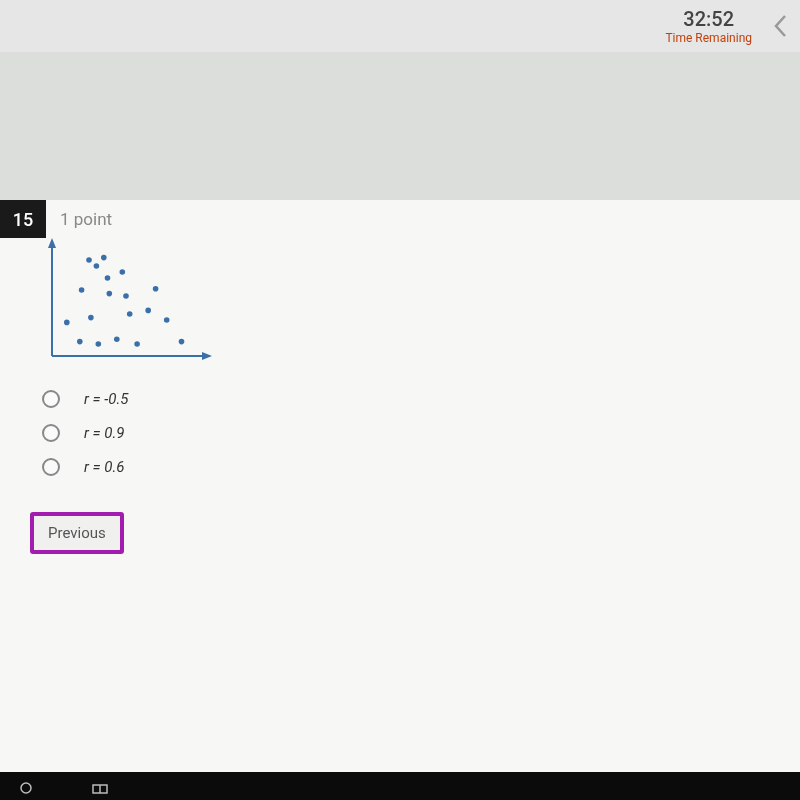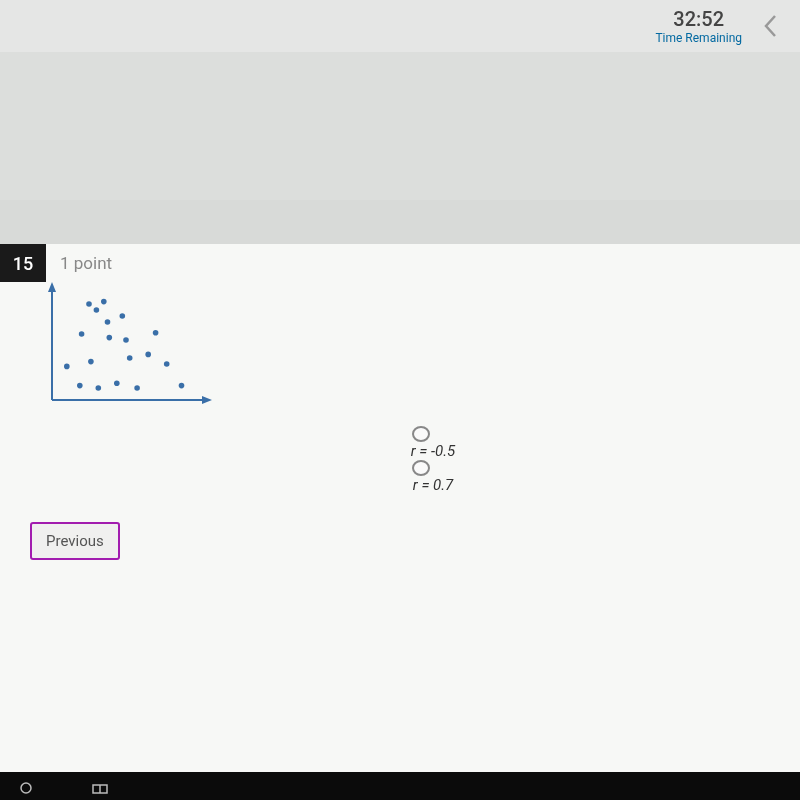--- a/index.html
+++ b/index.html
@@ -14,35 +14,34 @@
     .header-bar {
       position: absolute;
       top: 0;
       left: 0;
       right: 0;
       height: 52px;
       background: #e5e6e5;
       display: flex;
       justify-content: flex-end;
       align-items: center;
-      padding-right: 10px;
     }
     .timer-block {
       text-align: center;
       margin-right: 10px;
       color: #555;
     }
     .timer-time {
       font-size: 20px;
       font-weight: 500;
       color: #444;
     }
     .timer-label {
       font-size: 12px;
-      color: #0369a1;
+      color: #c2410c;
     }
     .back-btn {
       width: 38px;
       height: 38px;
       display: flex;
       align-items: center;
       justify-content: center;
       color: #888;
       cursor: pointer;
     }
@@ -54,21 +53,20 @@
       height: 148px;
       background: #dcdedc;
     }
     .question-card {
       position: absolute;
       top: 200px;
       left: 0;
       right: 0;
       bottom: 28px;
       background: #f7f8f6;
-      margin-top: 44px;
     }
     .q-header {
       display: flex;
       align-items: center;
     }
     .q-number {
       background: #1a1a1a;
       color: #fff;
       font-size: 18px;
       font-weight: 500;
@@ -91,38 +89,37 @@
     .scatter-wrap {
       padding: 0 0 0 40px;
     }
     .options {
       padding: 10px 0 0 42px;
     }
     .option-row {
       display: flex;
       align-items: center;
       height: 34px;
-      flex-direction: column;
     }
     .radio {
       width: 18px;
       height: 18px;
       border: 2px solid #888;
       border-radius: 50%;
       background: #fafafa;
     }
     .option-label {
       margin-left: 24px;
       font-size: 15px;
       color: #333;
       font-style: italic;
     }
     .prev-btn {
       margin: 28px 0 0 30px;
-      border: 2px solid #a21caf;
+      border: 4px solid #a21caf;
       background: #f0f0ef;
       color: #555;
       padding: 8px 14px;
       font-size: 15px;
       border-radius: 3px;
       cursor: pointer;
       display: inline-block;
     }
     .bottom-bar {
       position: absolute;
@@ -196,21 +193,25 @@
     </svg>
   </div>
 
   <div class="options" id="options-container">
       <div class="option-row">
         <div class="radio"></div>
         <div class="option-label">r = -0.5</div>
       </div>
       <div class="option-row">
         <div class="radio"></div>
-        <div class="option-label">r = 0.7</div>
+        <div class="option-label">r = 0.9</div>
+      </div>
+      <div class="option-row">
+        <div class="radio"></div>
+        <div class="option-label">r = 0.6</div>
       </div>
     </div>
 
   <div class="prev-btn">Previous</div>
 </div>
 
 <div class="bottom-bar">
   <div class="bottom-icons">
     <span>
       <svg width="12" height="12">

